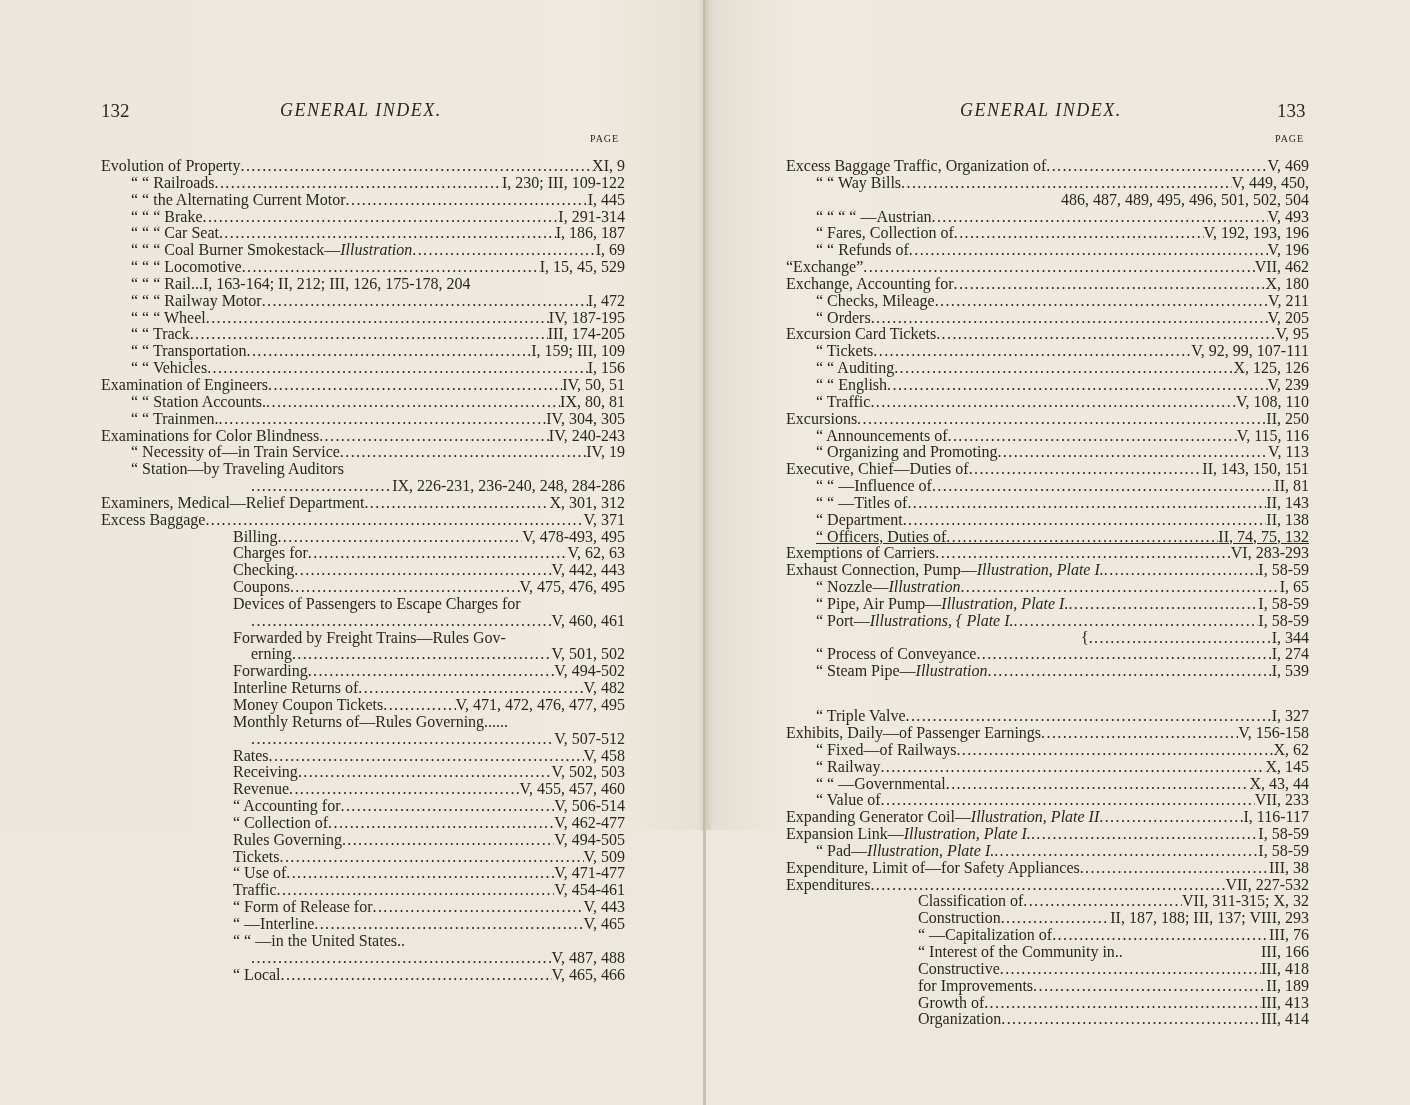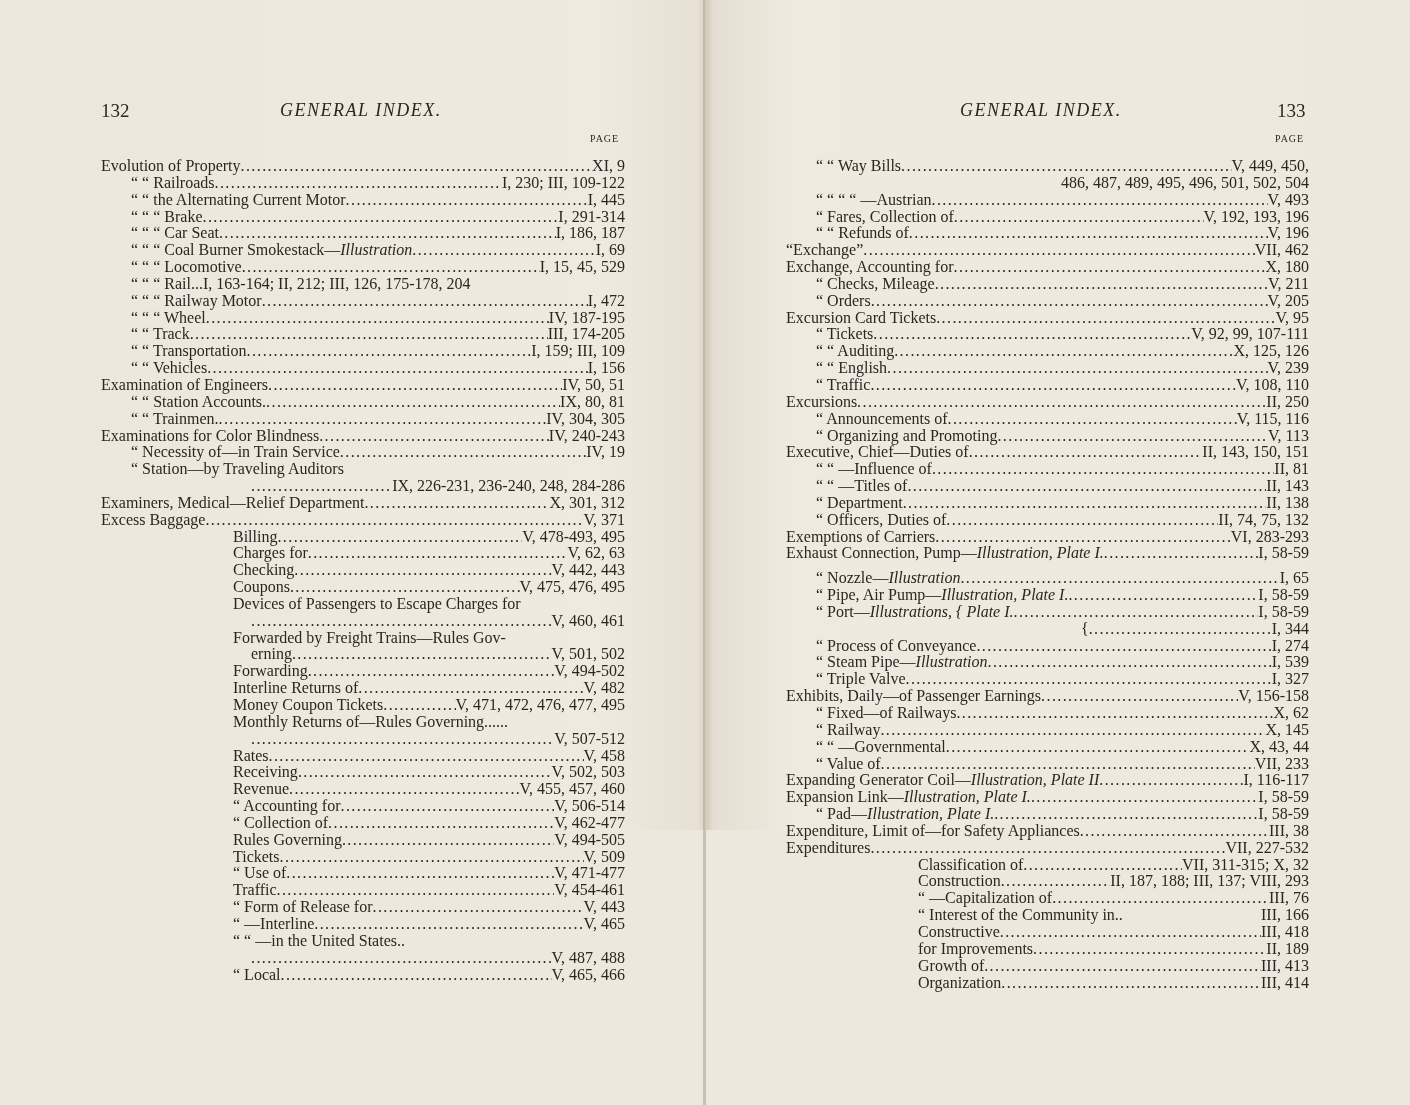--- a/index.html
+++ b/index.html
@@ -290,20 +290,25 @@
     </div>
 </div>
 
 <div class="gutter"></div>
 
 <div class="page right">
   <div class="title" style="left:255px;">GENERAL INDEX.</div>
   <div class="pnum" style="left:572px;">133</div>
   <div class="pagehdr" style="left:570px;">PAGE</div>
   <div class="entries" id="right-entries" style="left:81px; width:523px;">
+      <div class="row" style="padding-left: 0px;">
+        <span class="txt">Excess Baggage Traffic, Organization of</span>
+        <span class="dots"></span>
+        <span class="ref">V, 469</span>
+      </div>
       <div class="row" style="padding-left: 30px;">
         <span class="txt">“  “  Way Bills</span>
         <span class="dots"></span>
         <span class="ref">V, 449, 450,</span>
       </div>
       <div class="row nodots" style="padding-left: 150px;">
         <span class="txt"></span>
         <span class="dots"></span>
         <span class="ref">486, 487, 489, 495, 496, 501, 502, 504</span>
       </div>
@@ -395,37 +400,37 @@
       <div class="row" style="padding-left: 30px;">
         <span class="txt">“  “ —Titles of</span>
         <span class="dots"></span>
         <span class="ref">II, 143</span>
       </div>
       <div class="row" style="padding-left: 30px;">
         <span class="txt">“  Department</span>
         <span class="dots"></span>
         <span class="ref">II, 138</span>
       </div>
-      <div class="row" style="padding-left: 30px;">
+      <div class="row" style="padding-left: 30px; text-decoration: underline;">
         <span class="txt">“  Officers, Duties of</span>
         <span class="dots"></span>
         <span class="ref">II, 74, 75, 132</span>
       </div>
       <div class="row" style="padding-left: 0px;">
         <span class="txt">Exemptions of Carriers</span>
         <span class="dots"></span>
         <span class="ref">VI, 283-293</span>
       </div>
       <div class="row" style="padding-left: 0px;">
         <span class="txt">Exhaust Connection, Pump—</span>
         <span class="txt it">Illustration, Plate I.</span>
         <span class="dots"></span>
         <span class="ref">I, 58-59</span>
       </div>
-      <div class="row" style="padding-left: 30px; margin-top: 8px;">
+      <div class="row" style="padding-left: 30px;">
         <span class="txt">“  Nozzle—</span>
         <span class="txt it">Illustration</span>
         <span class="dots"></span>
         <span class="ref">I, 65</span>
       </div>
       <div class="row" style="padding-left: 30px; justify-content: space-between;">
         <span class="txt">“  Pipe, Air Pump—</span>
         <span class="txt it">Illustration, Plate I.</span>
         <span class="dots"></span>
         <span class="ref">I, 58-59</span>
@@ -445,21 +450,21 @@
         <span class="txt">“  Process of Conveyance</span>
         <span class="dots"></span>
         <span class="ref">I, 274</span>
       </div>
       <div class="row" style="padding-left: 30px;">
         <span class="txt">“  Steam Pipe—</span>
         <span class="txt it">Illustration</span>
         <span class="dots"></span>
         <span class="ref">I, 539</span>
       </div>
-      <div class="row" style="padding-left: 30px;">
+      <div class="row" style="padding-left: 30px; margin-top: 28px;">
         <span class="txt">“  Triple Valve</span>
         <span class="dots"></span>
         <span class="ref">I, 327</span>
       </div>
       <div class="row" style="padding-left: 0px;">
         <span class="txt">Exhibits, Daily—of Passenger Earnings</span>
         <span class="dots"></span>
         <span class="ref">V, 156-158</span>
       </div>
       <div class="row" style="padding-left: 30px;">

